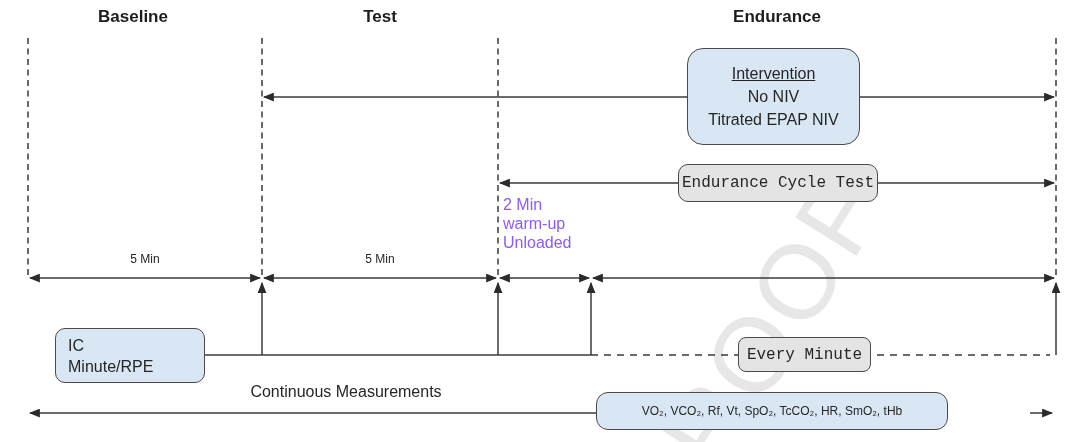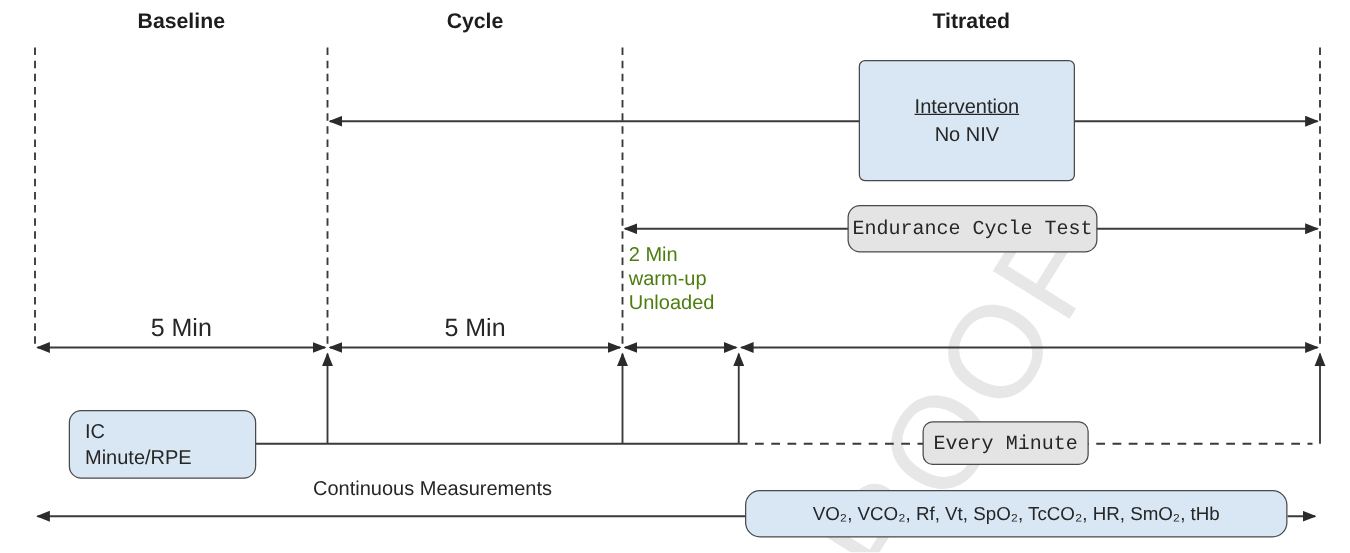--- a/index.html
+++ b/index.html
@@ -27,27 +27,27 @@
   }
   svg.lines{position:absolute;left:0;top:0;z-index:1;}
   .phase-label{
     position:absolute;top:7px;
     font-size:17px;font-weight:700;color:#1d1d1d;
     transform:translateX(-50%);
     z-index:2;white-space:nowrap;
   }
   .dur-label{
     position:absolute;top:252px;
-    font-size:20px;color:#262626;
+    font-size:12px;color:#262626;
     transform:translateX(-50%);
     z-index:2;white-space:nowrap;
   }
   .warmup-label{
     position:absolute;left:503px;top:195px;
-    font-size:16px;line-height:19px;color:#4d7c0f;
+    font-size:16px;line-height:19px;color:#8b5cf6;
     white-space:pre-line;z-index:2;
   }
   .continuous-label{
     position:absolute;left:346px;top:383px;
     font-size:16px;color:#262626;
     transform:translateX(-50%);
     z-index:2;white-space:nowrap;text-align:center;
   }
   .box{
     position:absolute;
@@ -55,40 +55,40 @@
     box-sizing:border-box;
     z-index:2;
     display:flex;flex-direction:column;
     align-items:center;justify-content:center;
     font-size:16px;color:#262626;
     background:#d8e7f3;
   }
   .box.gray{background:#e4e4e4;font-family:Liberation Mono, monospace;}
   .box-intervention{
     left:687px;top:48px;width:173px;height:97px;
-    border-radius:5px;line-height:23px;text-align:center;
+    border-radius:16px;line-height:23px;text-align:center;
   }
   .box-intervention .title{text-decoration:underline;}
   .box-endurance{
     left:678px;top:164px;width:200px;height:38px;
     border-radius:10px;
   }
   .box-ic{
     left:28px;top:328px;width:150px;height:55px;
     border-radius:10px;
     align-items:flex-start;justify-content:center;
     padding-left:12px;line-height:21px;margin-left:27px;
   }
   .box-everyminute{
     left:738px;top:337px;width:133px;height:35px;
     border-radius:8px;
   }
   .box-measurements{
-    left:596px;top:392px;width:434px;height:38px;
-    border-radius:12px;font-size:15px;white-space:nowrap;
+    left:596px;top:392px;width:352px;height:38px;
+    border-radius:12px;font-size:12px;white-space:nowrap;
   }
 </style>
 </head>
 <body>
 
 <div class="canvas">
 
   <div class="watermark">PROOF</div>
 
   <svg class="lines" width="1080" height="442" viewBox="0 0 1080 442">
@@ -123,33 +123,34 @@
       <line x1="1056" y1="355" x2="1056" y2="283" marker-end="url(#ah)"></line>
     </g>
 
     <line x1="178" y1="355" x2="591" y2="355" stroke="#3a3a3a" stroke-width="1.5"></line>
     <line x1="591" y1="355" x2="1050" y2="355" stroke="#3a3a3a" stroke-width="1.5" stroke-dasharray="7,6"></line>
 
     <line x1="596" y1="413" x2="30" y2="413" stroke="#3a3a3a" stroke-width="1.5" marker-end="url(#ah)"></line>
     <line x1="1030" y1="413" x2="1052" y2="413" stroke="#3a3a3a" stroke-width="1.5" marker-end="url(#ah)"></line>
   </svg>
 
-  <div class="phase-label" style="left:145px">Baseline</div>
-  <div class="phase-label" style="left:380px">Cycle</div>
-  <div class="phase-label" style="left:777px">Titrated</div>
+  <div class="phase-label" style="left:133px">Baseline</div>
+  <div class="phase-label" style="left:380px">Test</div>
+  <div class="phase-label" style="left:777px">Endurance</div>
 
   <div class="dur-label" style="left:145px">5 Min</div>
   <div class="dur-label" style="left:380px">5 Min</div>
   <div class="warmup-label">2 Min
 warm-up
 Unloaded</div>
 
   <div class="box box-intervention">
     <div class="title">Intervention</div>
     <div>No NIV</div>
+    <div>Titrated EPAP NIV</div>
   </div>
 
   <div class="box gray box-endurance">
     <div>Endurance Cycle Test</div>
   </div>
 
   <div class="box box-ic">
     <div>IC</div>
     <div>Minute/RPE</div>
   </div>

